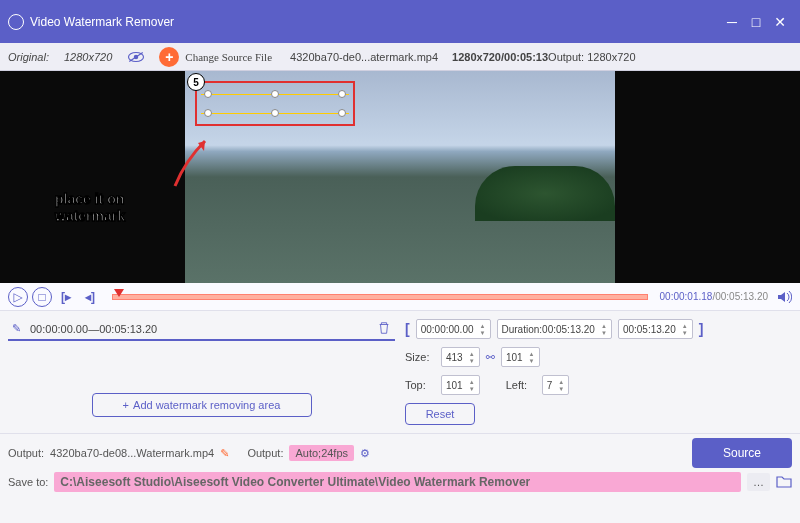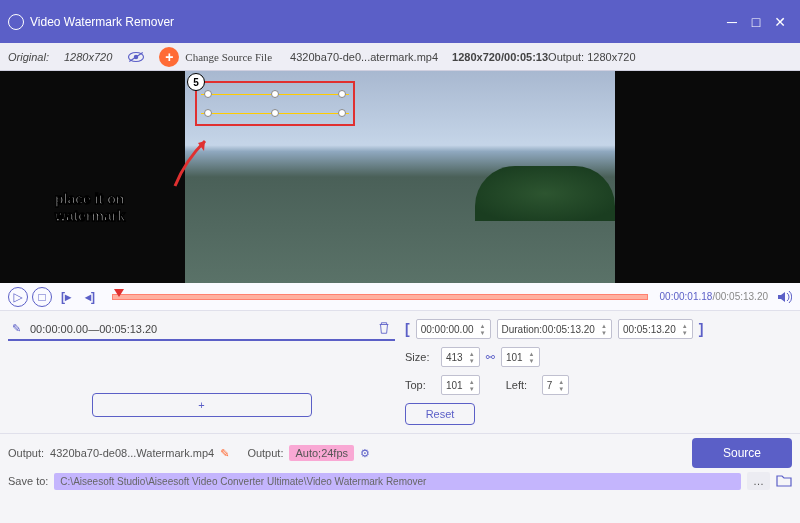--- a/index.html
+++ b/index.html
@@ -44,21 +44,21 @@
 .numfield span { font-size: 10px; }
 .spinner { display: flex; flex-direction: column; margin-left: 4px; }
 .spinner div { width: 10px; height: 7px; font-size: 6px; color: #888; display: flex; align-items: center; justify-content: center; }
 .link { color: #5b5fc7; }
 .resetbtn { width: 70px; height: 22px; border: 1px solid #5b5fc7; border-radius: 4px; color: #5b5fc7; font-size: 11px; display: flex; align-items: center; justify-content: center; margin-top: 4px; }
 .footer { padding: 4px 8px; border-top: 1px solid #e0e0eb; }
 .footrow { display: flex; align-items: center; gap: 6px; font-size: 11px; color: #555; margin-bottom: 4px; }
 .valbox { background: #f9a8d4; padding: 2px 6px; border-radius: 2px; }
 .pencil { color: #ff6b35; }
 .gear { color: #5b5fc7; }
-.pathbox { flex: 1; background: #c4b5fd; padding: 3px 6px; border-radius: 2px; font-size: 10px; color: #666; }
+.pathbox { flex: 1; background: #f9a8d4; padding: 3px 6px; border-radius: 2px; font-size: 12px; color: #666; font-weight: bold; }
 .dots { background: #ececf2; padding: 3px 6px; border-radius: 2px; }
 .export { margin-left: auto; width: 100px; height: 30px; background: #5b5fc7; color: #fff; border-radius: 4px; display: flex; align-items: center; justify-content: center; font-size: 12px; }
 </style>
 </head>
 <body>
 
 <div class="titlebar">
   <span class="icon"></span>
   <span>Video Watermark Remover</span>
   <span class="spacer"></span>
@@ -143,20 +143,21 @@
       <span> — </span>
       <span>00:05:13.20</span>
       <span class="trash">
         <svg width="14" height="14" viewBox="0 0 16 16">
             <path d="M3 4h10M5 4V2h6v2M4 4l1 10h6l1-10" stroke="#5b5fc7" fill="none"></path>
           </svg>
       </span>
     </div>
     <div class="addbtn">
       <span>+</span>
+      <span>Add watermark removing area</span>
     </div>
   </div>
   <div class="right">
     <div class="row">
       <span class="bracket">[</span>
       <div class="numfield">
           <span>00:00:00.00</span>
           <div class="spinner">
             <div>▲</div>
             <div>▼</div>

